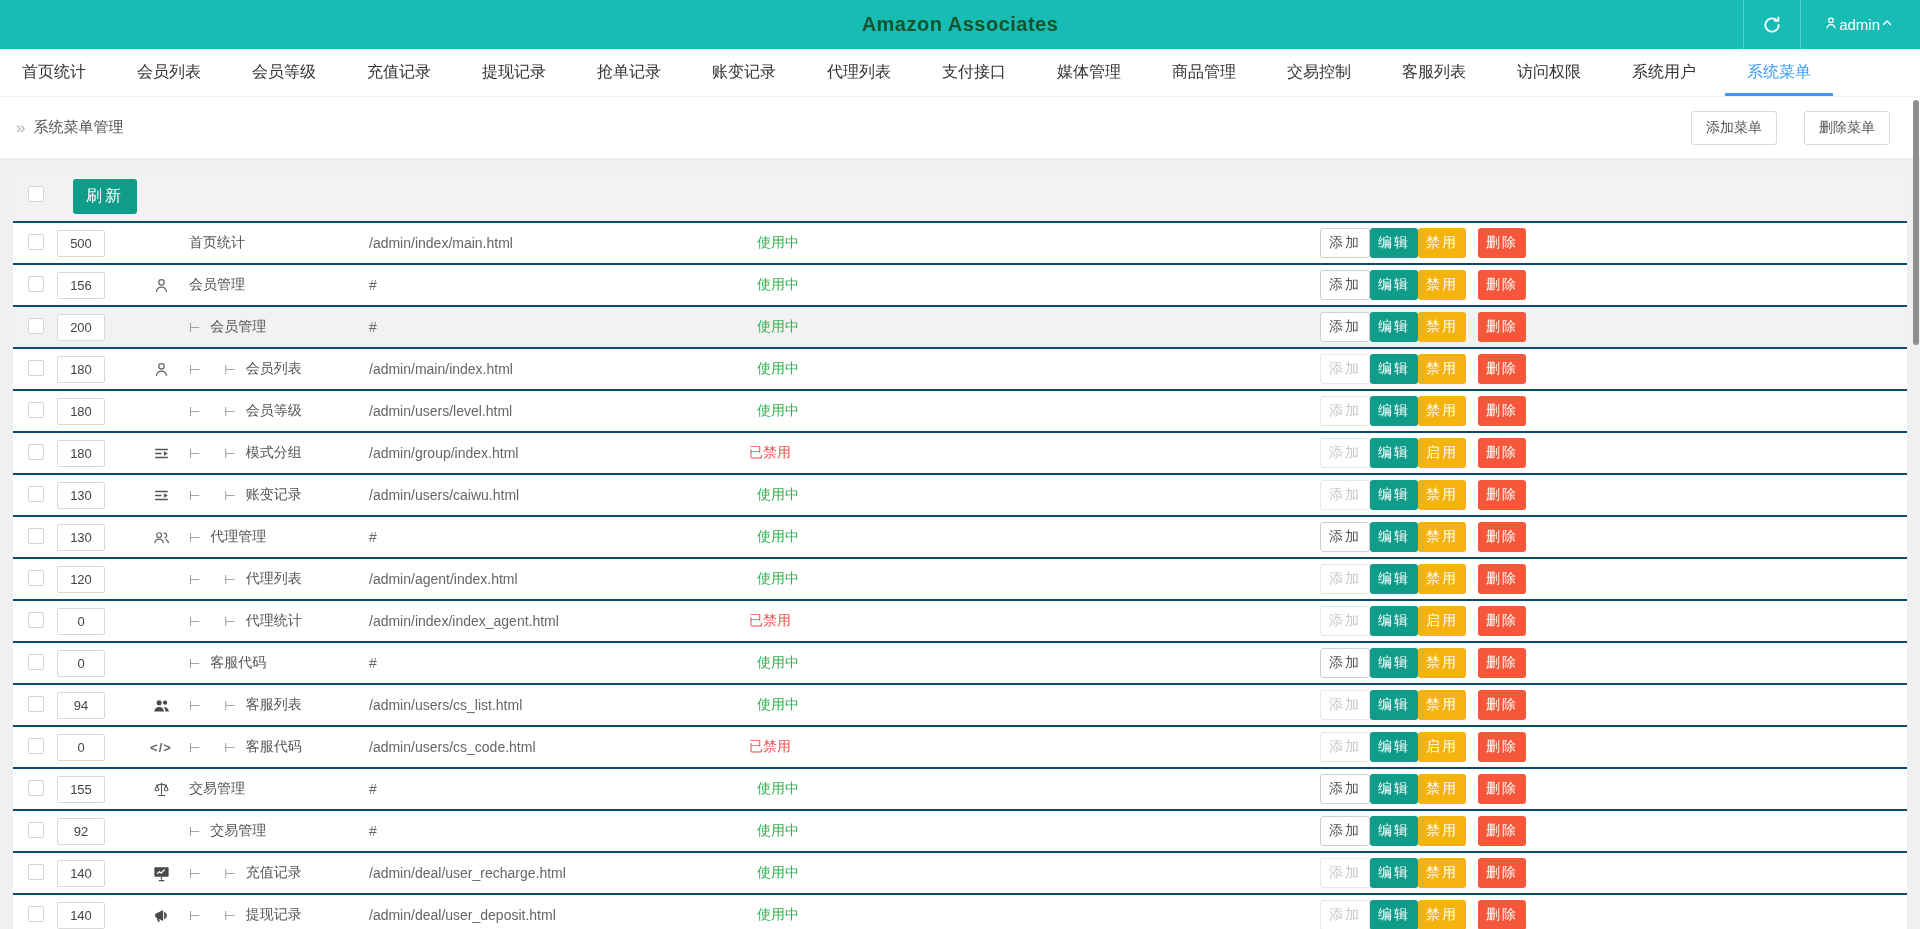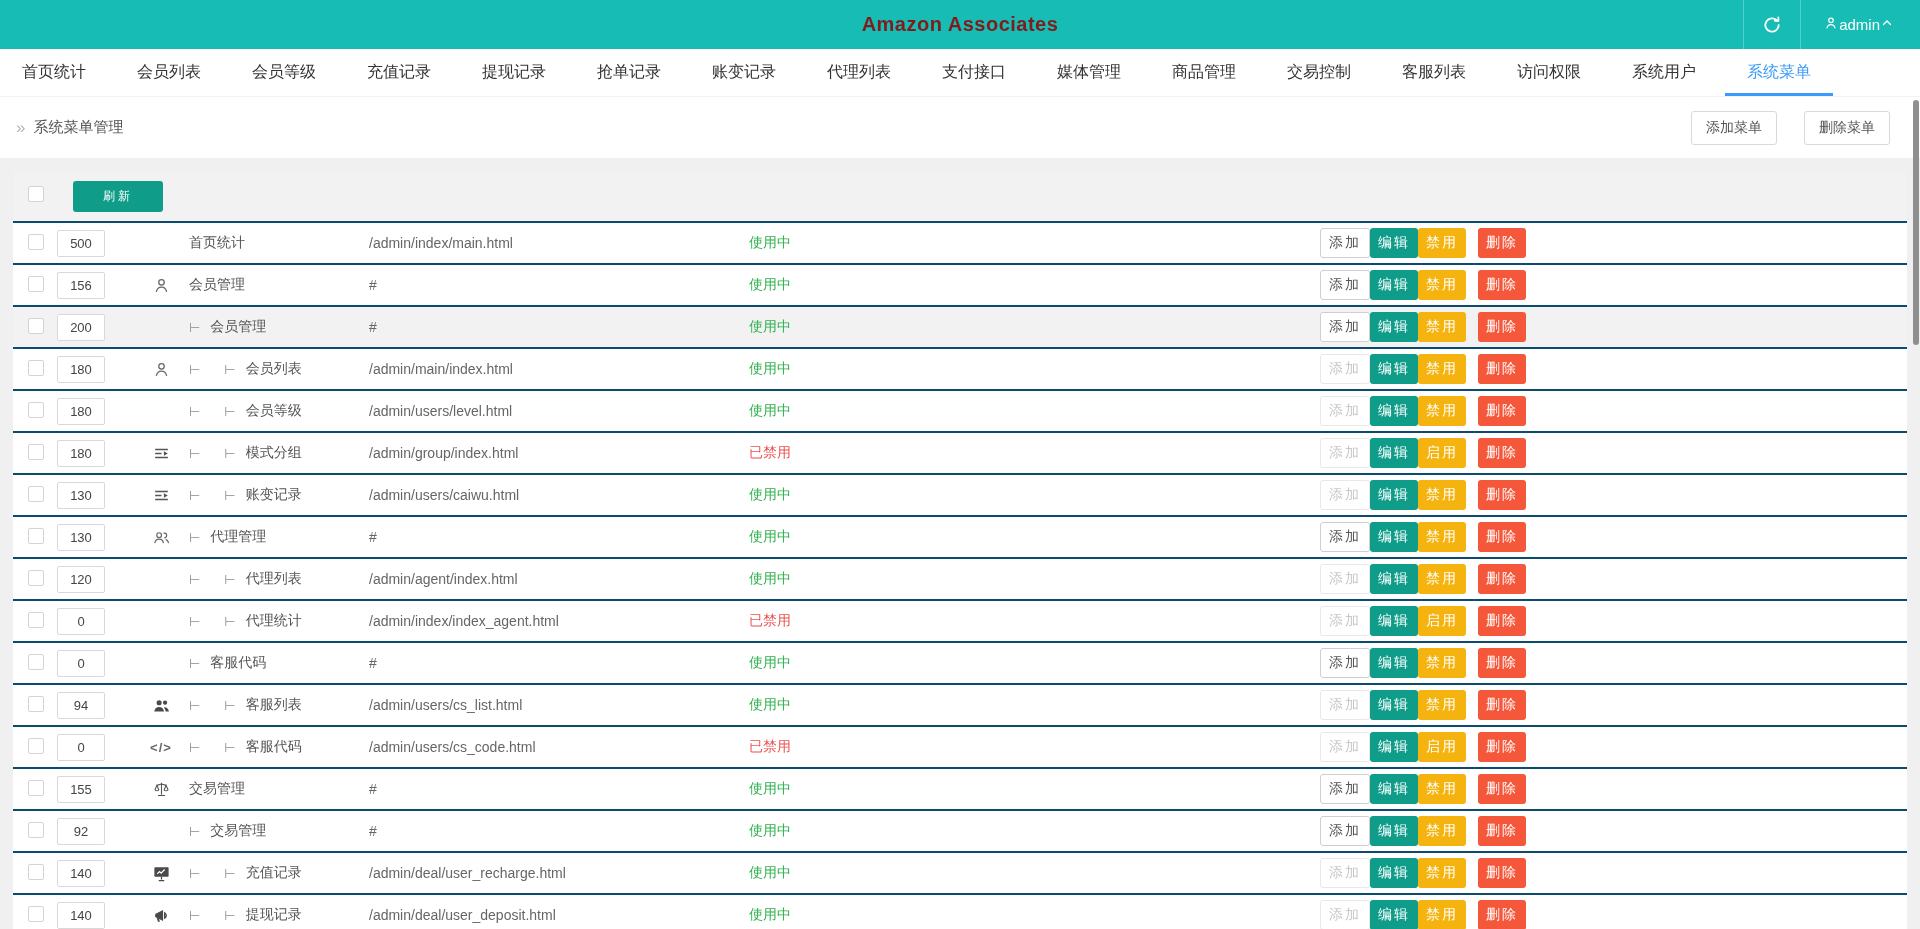--- a/index.html
+++ b/index.html
@@ -2,21 +2,21 @@
 <html style="--accent: #17bcb4; --active-blue: #3a9cf8; --btn-teal: #0f9d8a; --btn-yellow: #f5b310; --btn-red: #f4573a; --status-green: #2eb14c; --status-red: #ec5151;"><head>
 <meta charset="utf-8">
 <style>
   * { margin:0; padding:0; box-sizing:border-box; }
   html,body { width:1920px; height:929px; overflow:hidden; background:#f0f0f0;
               font-family:"Liberation Sans","DejaVu Sans",sans-serif; }
 
   
   .app-header { position:relative; height:49px; background:var(--accent,#17bcb4);
                 display:flex; align-items:center; }
-  .app-title  { position:absolute; left:0; right:0; text-align:center; color:#7f1d1d;
+  .app-title  { position:absolute; left:0; right:0; text-align:center; color:#14532d;
                 font-size:20px; font-weight:bold; letter-spacing:.5px; }
   .h-right { position:absolute; right:18px; top:0; height:49px; display:flex; align-items:center; }
   .h-divider { width:1px; height:49px; background:rgba(255,255,255,.28); }
   .h-refresh { background:transparent; border:none; width:56px; height:49px; cursor:pointer;
                display:flex; align-items:center; justify-content:center; }
   .h-user { display:flex; align-items:center; color:#fff; font-size:15px;
             padding:0 8px 0 22px; height:49px; cursor:pointer; }
 
   
   .main-nav { height:48px; background:#fff; display:flex; align-items:stretch; padding-left:0;
@@ -35,42 +35,42 @@
   .page-btns { display:flex; gap:27px; padding-right:14px; }
   .page-btns button { background:#fff; border:1px solid #d9d9d9; border-radius:3px;
                color:#555; font-size:14px; padding:7px 14px; cursor:pointer; }
 
   
   .content { padding:13px; }
   .table { background:#fff; }
   .thead { height:50px; background:#f2f2f2; display:flex; align-items:center; }
   .thead .cell-check { width:44px; padding-left:15px; }
   .btn-refresh { margin-left:16px; background:var(--btn-teal,#0f9d8a); color:#fff; border:none;
-               border-radius:3px; font-size:12px; letter-spacing:3px; padding:7px 30px; cursor:pointer; }
+               border-radius:3px; font-size:16px; letter-spacing:3px; padding:7px 13px; cursor:pointer; }
 
   .checkbox { display:inline-block; width:16px; height:16px; background:#fff;
               border:1px solid #d4d4d4; border-radius:2px; cursor:pointer; }
 
   .row { display:flex; align-items:center; height:42px; border-top:2px solid #0c4a6e;
          background:#fff; font-size:14px; }
   .row.shaded { background:#f2f2f2; }
   .cell-check { width:44px; padding-left:15px; flex:none; }
   .cell-sort  { width:76px; flex:none; }
   .sort-input { width:48px; height:27px; border:1px solid #d9d9d9; border-radius:2px;
                 text-align:center; font-size:13px; color:#444; background:#fff;
                 font-family:"Liberation Sans",sans-serif; }
   .cell-icon  { width:56px; flex:none; display:flex; justify-content:center; align-items:center; color:#5a5a5a; }
   .cell-icon svg { width:19px; height:19px; }
   .code-glyph { font-size:13px; font-weight:bold; color:#666; letter-spacing:1px; }
   .cell-name  { width:180px; flex:none; color:#555; display:flex; align-items:center; white-space:nowrap; }
   .tree-tack  { color:#8c8c8c; margin-right:10px; font-size:13px; }
   .tree-tack.gap { margin-left:14px; }
   .cell-path  { width:380px; flex:none; color:#666; }
   .cell-status{ width:571px; flex:none; }
-  .cell-status .st-active   { color:var(--status-green,#2eb14c); }
+  .cell-status .st-active   { color:var(--status-green,#2eb14c);margin-left:8px; }
   .cell-status .st-disabled { color:var(--status-red,#ec5151); }
   .cell-actions { display:flex; gap:0; flex:none; }
   .btn { border:none; border-radius:3px; font-size:14px; letter-spacing:2px; padding:5px 8px;
          color:#fff; cursor:pointer; min-width:48px; font-family:"Liberation Sans",sans-serif; }
   .btn.add { background:#fff; border:1px solid #cfcfcf; color:#555; }
   .btn.add.disabled { border-color:#e8e8e8; color:#c8c8c8; cursor:default; }
   .btn.edit   { background:var(--btn-teal,#0f9d8a); }
   .btn.toggle { background:var(--btn-yellow,#f5b310); }
   .btn.del    { background:var(--btn-red,#f4573a);margin-left:12px; }
 

